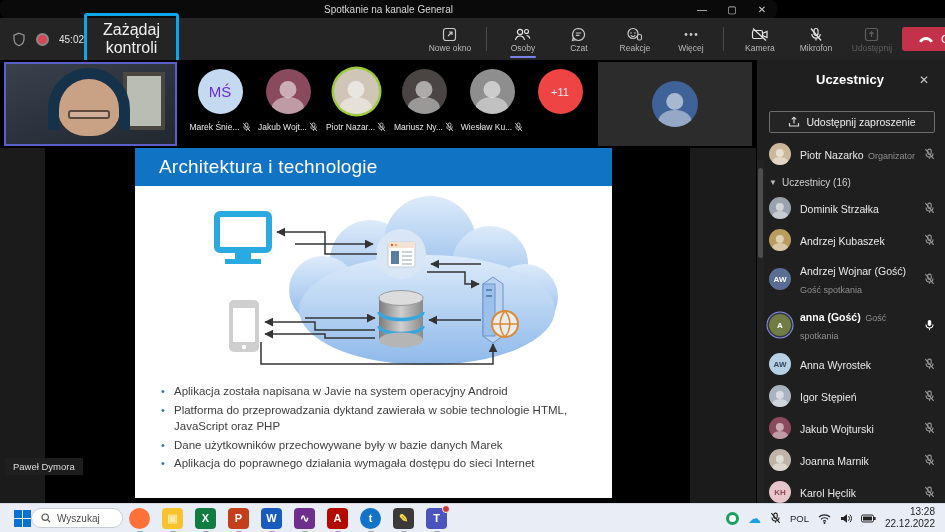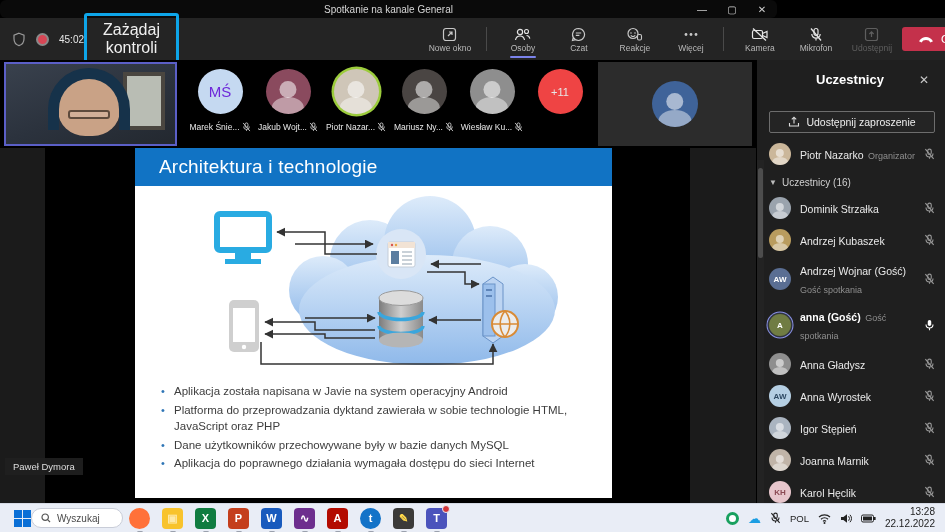--- a/index.html
+++ b/index.html
@@ -399,21 +399,21 @@
           <path d="M210 146 H160 V142 H100" marker-end="url(#ah)"></path>
         </g>
       </svg>
 
       <ul class="bullets">
 
           <li>Aplikacja została napisana w Javie na system operacyjny Android</li>
 
           <li>Platforma do przeprowadzania dyktand zawierała w sobie technologie HTML, JavaScript oraz PHP</li>
 
-          <li>Dane użytkowników przechowywane były w bazie danych MySQL</li>
+          <li>Dane użytkowników przechowywane były w bazie danych Marek</li>
 
           <li>Aplikacja do poprawnego działania wymagała dostępu do sieci Internet</li>
         </ul>
     </div>
 
     <div class="presenter">Paweł Dymora</div>
   </div>
 
   <div class="panel">
     <div class="panel-scroll">
@@ -507,68 +507,68 @@
             <span class="nm bold">anna (Gość)</span>
             <span class="sub">Gość spotkania</span>
           </span>
 
           <svg class="mic" width="11" height="12" viewBox="0 0 10 11">
             <rect x="3.4" y="1" width="3.2" height="5.4" rx="1.6" fill="#fff"></rect>
             <path d="M1.8 5a3.2 3.2 0 0 0 6.4 0M5 8.4v1.8" fill="none" stroke="#fff" stroke-width="1"></path>
           </svg>
         </div>
 
-        <div class="prow">
-          <span class="ava photo" style="background: rgb(143, 143, 143);">
-            <span></span>
-          </span>
-          <span class="meta">
-            <span class="nm">Anna Gładysz</span>
+
+        <div class="prow">
+          <span class="ava" style="background: rgb(181, 207, 227); color: rgb(47, 74, 99);">
+            <span>AW</span>
+          </span>
+          <span class="meta">
+            <span class="nm">Anna Wyrostek</span>
             
           </span>
           <svg class="mic" width="11" height="12" viewBox="0 0 10 11">
             <rect x="3.4" y="1" width="3.2" height="5" rx="1.6" fill="none" stroke="#9a9a9a" stroke-width="1"></rect>
             <path d="M1.8 5a3.2 3.2 0 0 0 6.4 0M5 8.2v1.6" fill="none" stroke="#9a9a9a" stroke-width="1"></path>
             <path d="M1.2 1l7.6 9" stroke="#9a9a9a" stroke-width="1"></path>
           </svg>
 
         </div>
 
         <div class="prow">
-          <span class="ava" style="background: rgb(181, 207, 227); color: rgb(47, 74, 99);">
-            <span>AW</span>
-          </span>
-          <span class="meta">
-            <span class="nm">Anna Wyrostek</span>
+          <span class="ava photo" style="background: rgb(170, 180, 192);">
+            <span></span>
+          </span>
+          <span class="meta">
+            <span class="nm">Igor Stępień</span>
             
           </span>
           <svg class="mic" width="11" height="12" viewBox="0 0 10 11">
             <rect x="3.4" y="1" width="3.2" height="5" rx="1.6" fill="none" stroke="#9a9a9a" stroke-width="1"></rect>
             <path d="M1.8 5a3.2 3.2 0 0 0 6.4 0M5 8.2v1.6" fill="none" stroke="#9a9a9a" stroke-width="1"></path>
             <path d="M1.2 1l7.6 9" stroke="#9a9a9a" stroke-width="1"></path>
           </svg>
 
         </div>
 
         <div class="prow">
-          <span class="ava photo" style="background: rgb(170, 180, 192);">
-            <span></span>
-          </span>
-          <span class="meta">
-            <span class="nm">Igor Stępień</span>
+          <span class="ava photo" style="background: rgb(138, 74, 94);">
+            <span></span>
+          </span>
+          <span class="meta">
+            <span class="nm">Jakub Wojturski</span>
             
           </span>
           <svg class="mic" width="11" height="12" viewBox="0 0 10 11">
             <rect x="3.4" y="1" width="3.2" height="5" rx="1.6" fill="none" stroke="#9a9a9a" stroke-width="1"></rect>
             <path d="M1.8 5a3.2 3.2 0 0 0 6.4 0M5 8.2v1.6" fill="none" stroke="#9a9a9a" stroke-width="1"></path>
             <path d="M1.2 1l7.6 9" stroke="#9a9a9a" stroke-width="1"></path>
           </svg>
 
         </div>
-
 
         <div class="prow">
           <span class="ava photo" style="background: rgb(192, 180, 168);">
             <span></span>
           </span>
           <span class="meta">
             <span class="nm">Joanna Marnik</span>
             
           </span>
           <svg class="mic" width="11" height="12" viewBox="0 0 10 11">

